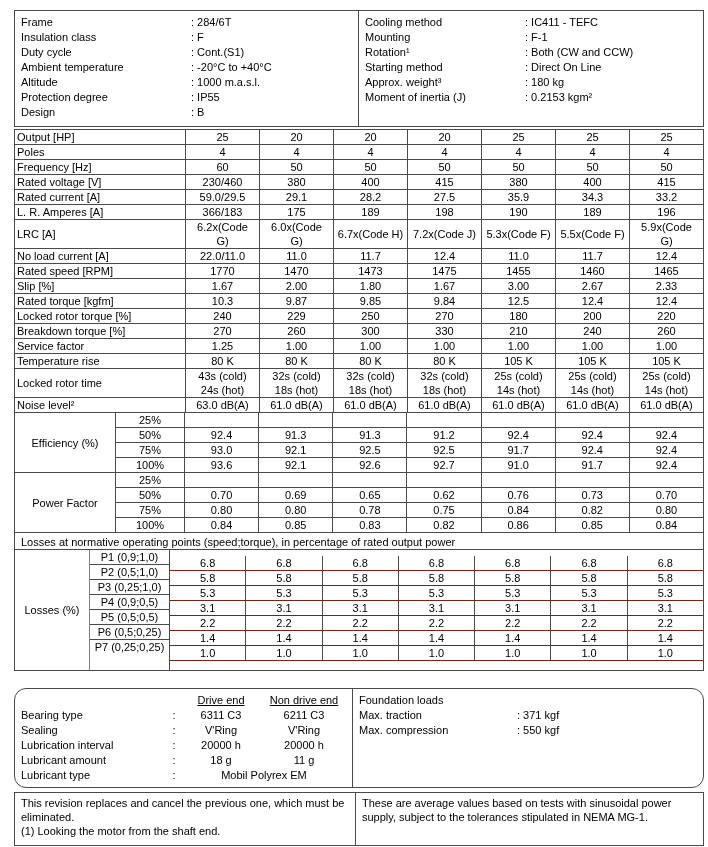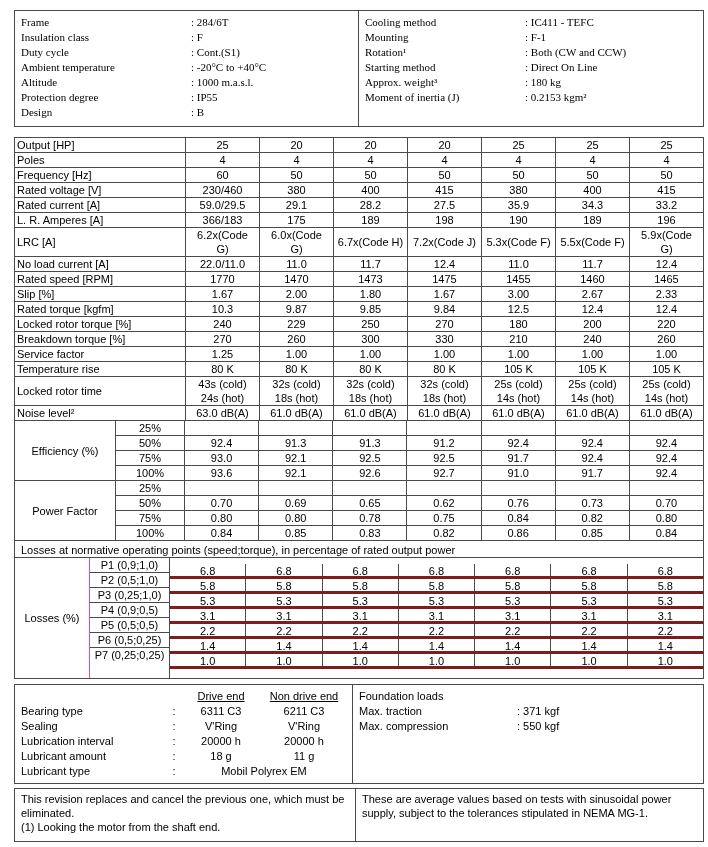--- a/index.html
+++ b/index.html
@@ -8,21 +8,21 @@
     margin:10px 0 0 14px;
     font-family:"Liberation Sans", sans-serif;
     font-size:11px;
     line-height:14px;
     color:#000;
   }
   .box{border:1px solid #4a4a4a;box-sizing:border-box;background:#fff;}
   .stack > * + *{margin-top:-1px;}
 
   
-  .info{display:flex;margin-bottom:10px;font-family:Liberation Serif, serif;}
+  .info{display:flex;margin-bottom:2px;}
   .info-half{box-sizing:border-box;width:345px;padding:4px 6px 6px 6px;line-height:15px;}
   .info-half.left{border-right:1px solid #4a4a4a;}
   .info-row{display:flex;}
   .info-label{flex:0 0 170px;}
   .info-half.right .info-label{flex:0 0 160px;}
   .info-value{flex:1;}
 
   
   table{border-collapse:collapse;table-layout:fixed;}
   td,th{
@@ -55,26 +55,26 @@
     box-sizing:border-box;width:75px;border-right:1px solid #ec4899;
     display:flex;align-items:center;justify-content:center;text-align:center;
   }
   .l-sub{box-sizing:border-box;width:80px;display:flex;flex-direction:column;}
   .l-sublabel{
     box-sizing:border-box;height:15px;border-right:1px solid #4a4a4a;border-bottom:1px solid #4a4a4a;
     text-align:center;line-height:14px;overflow:hidden;
   }
   .l-sub .l-sublabel:last-child{height:30px;border-bottom:none;}
   .l-vals{flex:1;margin-top:6px;display:flex;flex-direction:column;}
-  .l-row{display:flex;height:15px;box-sizing:border-box;border-bottom:3px solid #7f1d1d;}
+  .l-row{display:flex;height:15px;box-sizing:border-box;border-bottom:1px solid #7f1d1d;}
   .l-row span{flex:1;text-align:center;box-sizing:border-box;line-height:14px;}
   .l-row span + span{border-left:1px solid #4a4a4a;}
 
   
-  .bearing-wrap{display:flex;margin-top:5px;}
+  .bearing-wrap{display:flex;margin-top:17px;border-radius:12px;}
   .bearing-left{box-sizing:border-box;width:338px;padding:4px 6px;border-right:1px solid #4a4a4a;}
   .bearing-row{display:flex;line-height:15px;}
   .b-label{flex:0 0 146px;}
   .b-colon{flex:0 0 14px;text-align:center;}
   .b-de{flex:0 0 80px;text-align:center;}
   .b-nde{flex:0 0 86px;text-align:center;}
   .b-span{flex:0 0 166px;text-align:center;}
   .b-head{text-decoration:underline;}
   .foundation{box-sizing:border-box;flex:1;padding:4px 6px;line-height:15px;}
   .f-row{display:flex;}

